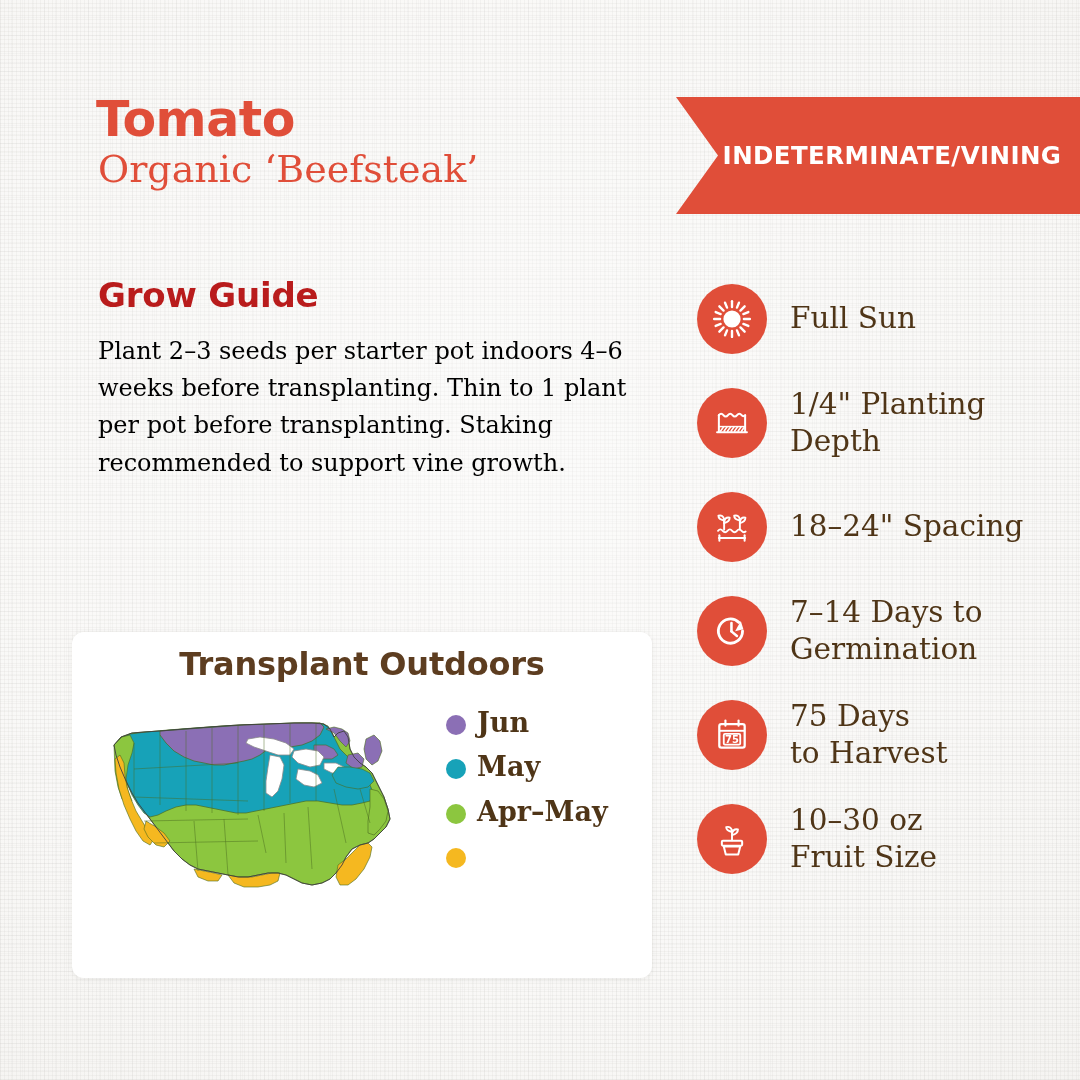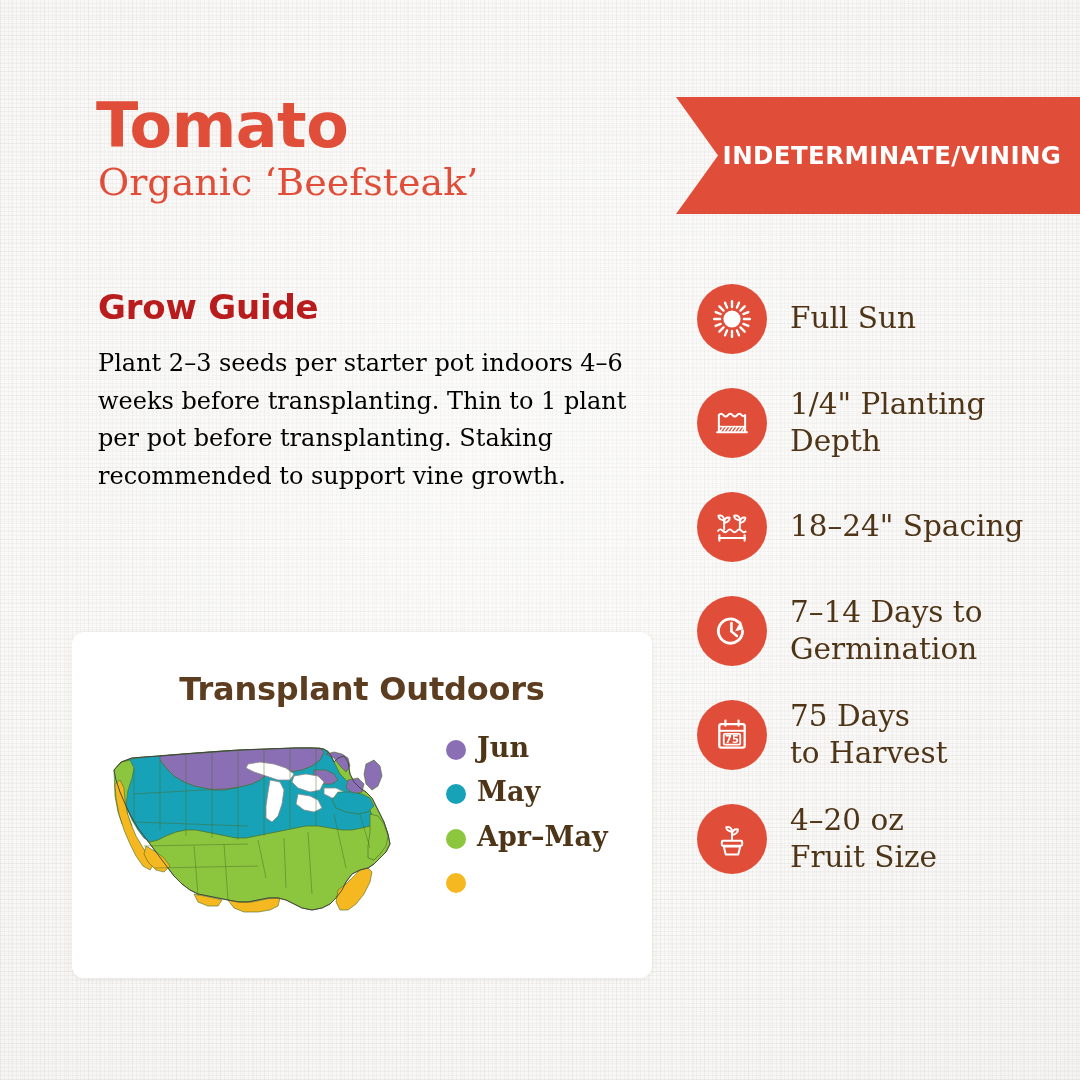--- a/index.html
+++ b/index.html
@@ -57,21 +57,21 @@
   
   #left-col {
     position: absolute;
     left: 96px;
     top: 96px;
     width: 570px;
   }
   #product-title {
     font-family: "DejaVu Sans", sans-serif;
     font-weight: bold;
-    font-size: 62px;
+    font-size: 49px;
     line-height: 0.98;
     letter-spacing: -0.5px;
     color: #e04e39;
     margin: 0;
   }
   #product-variety {
     font-family: "DejaVu Serif", serif;
     font-size: 38px;
     line-height: 1.12;
     color: #e04e39;
@@ -162,21 +162,21 @@
     background: #ffffff;
     border-radius: 12px;
     box-shadow: 0 1px 5px rgba(120,115,105,0.10);
   }
   #map-card-title {
     font-family: "DejaVu Sans", sans-serif;
     font-weight: bold;
     font-size: 32px;
     color: #5d3d20;
     text-align: center;
-    margin: 38px 0 0 0;
+    margin: 13px 0 0 0;
     letter-spacing: -0.2px;
   }
   #map-body {
     display: flex;
     align-items: flex-start;
     margin-top: 10px;
     padding: 0 16px 0 26px;
     font-weight: bold;
   }
   #map-figure { flex: 0 0 340px; }
@@ -340,21 +340,21 @@
         <g fill="none" stroke="#fff" stroke-width="2.2" stroke-linecap="round" stroke-linejoin="round">
           <path d="M24 25.5 L24 14"></path>
           <path d="M24 16 q-6.6 -1.2 -6.6 -5.6 q5.4 -1.4 6.6 4.4"></path>
           <path d="M24 19.4 q6.8 -1.6 6.8 -6.4 q-5.6 -1 -6.8 4.8"></path>
         </g>
         <rect x="12.4" y="26" width="23.2" height="5.6" rx="1.2" fill="none" stroke="#fff" stroke-width="2.3"></rect>
         <path d="M14.6 32.6 L16.9 41.6 L31.1 41.6 L33.4 32.6 Z" fill="none" stroke="#fff" stroke-width="2.3" stroke-linejoin="round"></path>
       </svg>
     </div>
     <div class="spec-text">
-      <div>4–20 oz</div>
+      <div>10–30 oz</div>
       <div>Fruit Size</div>
     </div>
   </div>
 
 </div>
 
 <div id="map-card">
   <div id="map-card-title">Transplant Outdoors</div>
 
   <div id="map-body">

